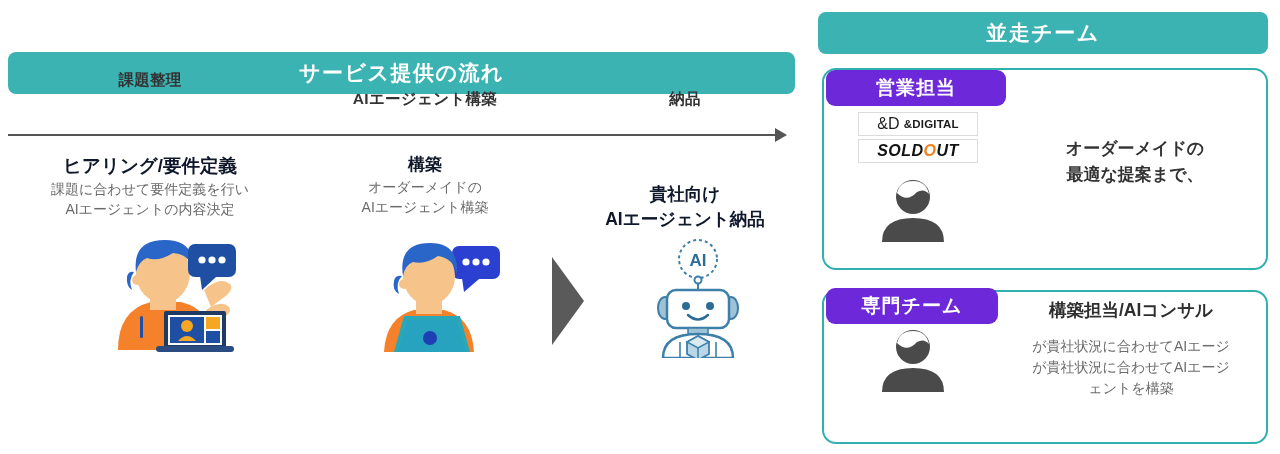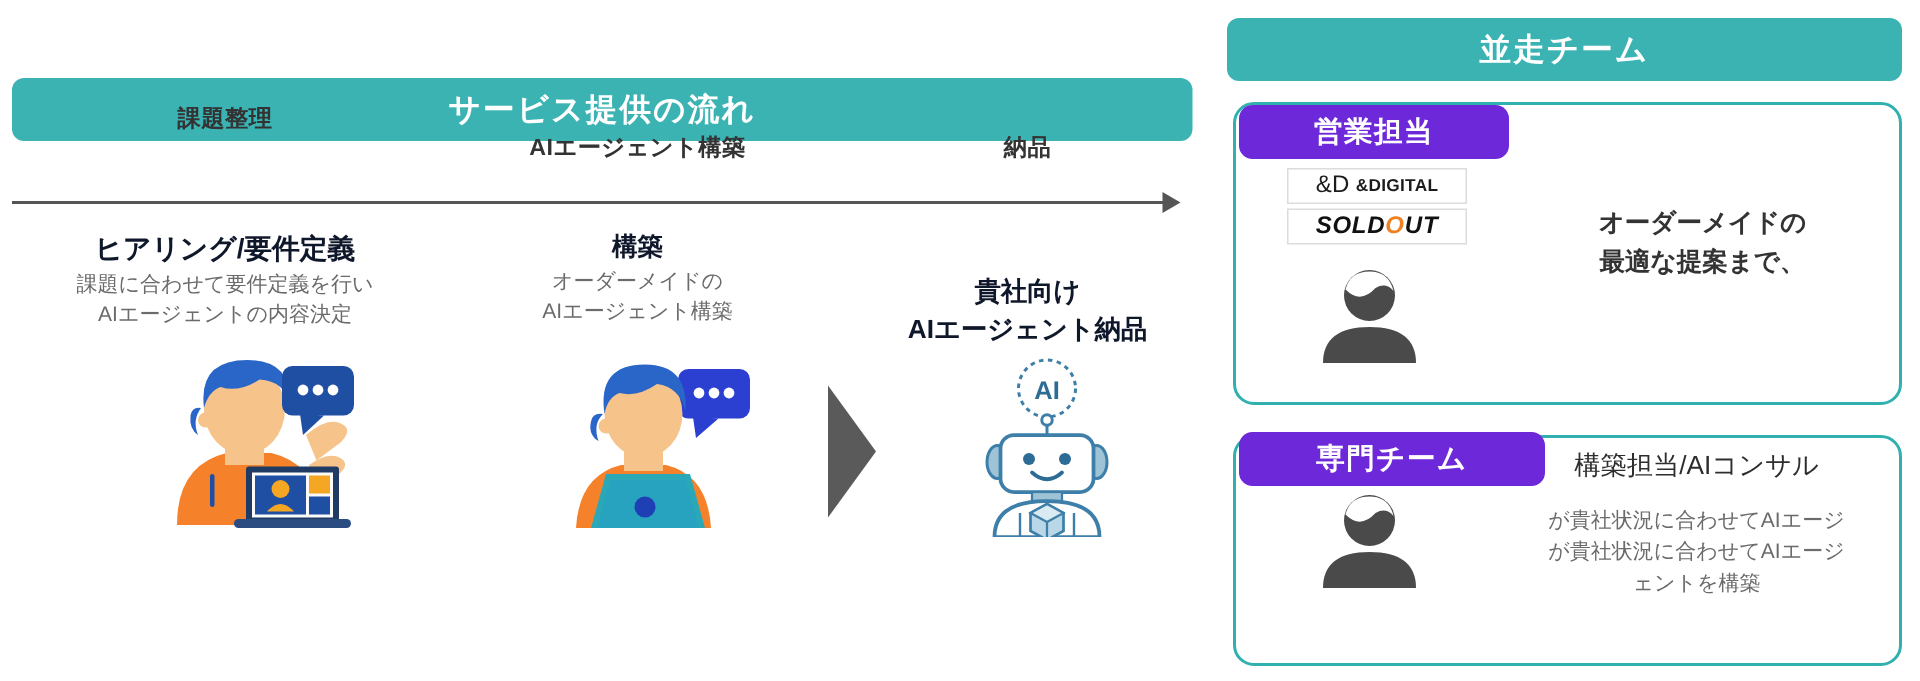--- a/index.html
+++ b/index.html
@@ -112,21 +112,21 @@
     color: #ffffff;
     font-weight: bold;
     font-size: 19px;
     display: flex;
     align-items: center;
     justify-content: center;
     letter-spacing: 1px;
     z-index: 3;
   }
   #tab-sales   { left: 826px; top: 70px;  width: 180px; height: 36px; }
-  #tab-experts { left: 826px; top: 288px; width: 204px; height: 36px; }
+  #tab-experts { left: 826px; top: 288px; width: 172px; height: 36px; }
 
   .logo-stack {
     position: absolute;
     left: 858px; top: 112px;
     width: 120px;
   }
   .logo-box {
     background: #ffffff;
     border: 1px solid #dcdcdc;
     padding: 2px 5px;
@@ -152,21 +152,21 @@
   .card-text {
     position: absolute;
     text-align: center;
   }
   #sales-text {
     left: 1010px; top: 136px; width: 250px;
     font-weight: bold; font-size: 17px; line-height: 1.55; color: #333;
   }
   #experts-title {
     left: 1000px; top: 298px; width: 262px;
-    font-weight: normal; font-size: 17.5px; color: #2e2e2e;
+    font-weight: bold; font-size: 17.5px; color: #2e2e2e;
   }
   #experts-desc {
     left: 1000px; top: 336px; width: 262px;
     font-size: 14px; line-height: 1.5; color: #6b6b6b;
   }
 </style>
 </head>
 <body>
 
 <div class="hdr-bar" id="hdr-left">サービス提供の流れ</div>

